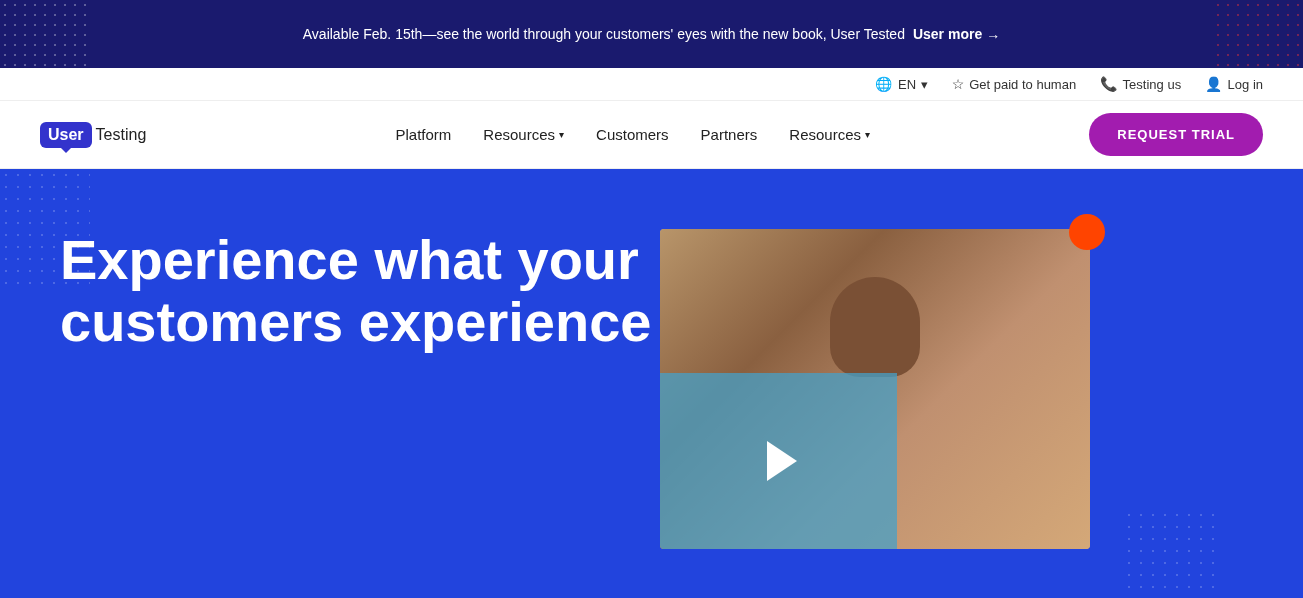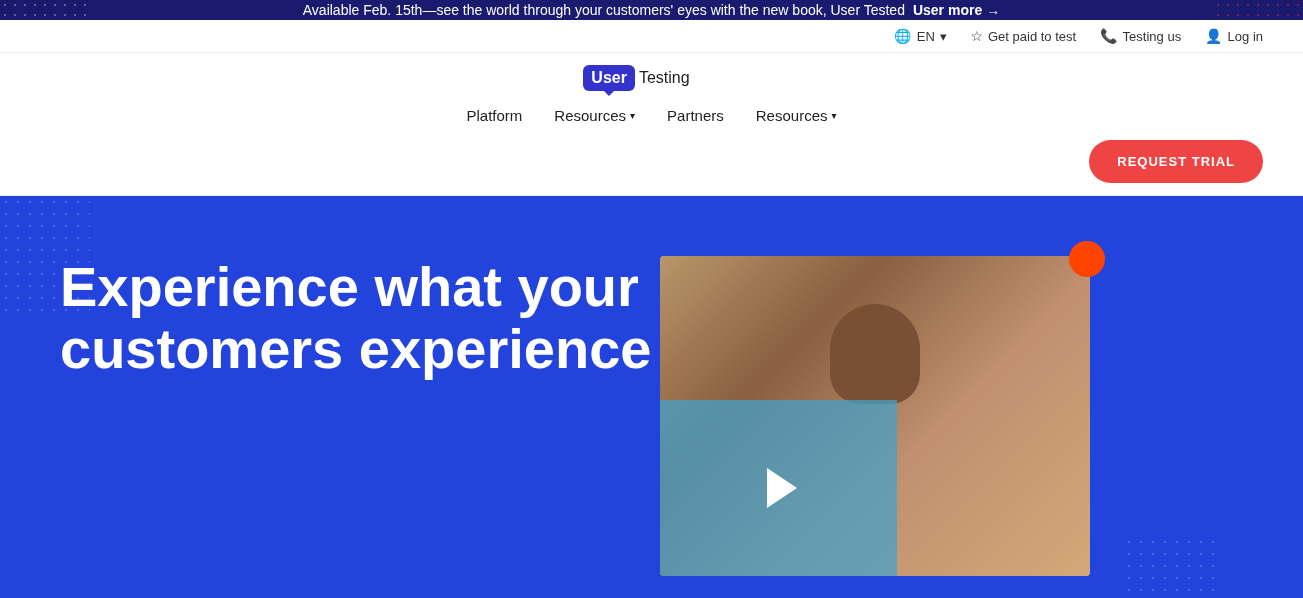--- a/index.html
+++ b/index.html
@@ -3,21 +3,21 @@
   <meta charset="utf-8">
   <style>
     * { margin: 0; padding: 0; box-sizing: border-box; }
     body { font-family: -apple-system, BlinkMacSystemFont, 'Segoe UI', Arial, sans-serif; overflow-x: hidden; width: 1303px; }
 
     
     #announcement-bar {
       background-color: #1a1a6e;
       color: white;
       text-align: center;
-      padding: 2px 20px;
+      padding: 26px 20px;
       font-size: 14px;
       display: flex;
       align-items: flex-end;
       justify-content: center;
       gap: 8px;
       position: relative;
       overflow: hidden;
     }
     #announcement-bar .dots-left {
       position: absolute;
@@ -68,23 +68,22 @@
       text-decoration: none;
     }
     #secondary-nav .nav-item .icon { font-size: 14px; }
 
     
     #main-nav {
       background: white;
       display: flex;
       align-items: center;
       padding: 12px 40px;
-      gap: 8px;
+      gap: 0;
       border-bottom: 1px solid #eee;
-      flex-direction: column;
     }
     #logo {
       display: flex;
       align-items: center;
       margin-right: 30px;
       cursor: pointer;
     }
     .logo-user {
       background: #3333cc;
       color: white;
@@ -108,35 +107,36 @@
       font-size: 16px;
       font-weight: 500;
       color: #222;
       margin-left: 4px;
     }
     .main-nav-links {
       display: flex;
       align-items: center;
       gap: 4px;
       flex: 1;
+      justify-content: center;
     }
     .main-nav-link {
       padding: 8px 14px;
       font-size: 15px;
       color: #222;
       cursor: pointer;
       text-decoration: none;
       display: flex;
       align-items: center;
       gap: 4px;
       border-radius: 4px;
     }
     .main-nav-link .chevron { font-size: 10px; }
     .request-trial-btn {
-      background: #ef4444;
+      background: #a21caf;
       color: white;
       padding: 14px 28px;
       border-radius: 50px;
       font-size: 13px;
       font-weight: 700;
       letter-spacing: 1px;
       cursor: pointer;
       border: none;
       text-transform: uppercase;
       margin-left: auto;
@@ -266,21 +266,21 @@
 </div>
 
 <div id="secondary-nav">
   <a class="nav-item">
     <span class="icon">🌐</span>
     <span>EN</span>
     <span>▾</span>
   </a>
   <a class="nav-item">
     <span class="icon">☆</span>
-    <span>Get paid to test</span>
+    <span>Get paid to human</span>
   </a>
   <a class="nav-item">
     <span class="icon">📞</span>
     <span>Testing us</span>
   </a>
   <a class="nav-item">
     <span class="icon">👤</span>
     <span>Log in</span>
   </a>
 </div>
@@ -290,20 +290,23 @@
     <span class="logo-user">User</span>
     <span class="logo-testing">Testing</span>
   </div>
   <div class="main-nav-links">
     <a class="main-nav-link">
       <span>Platform</span>
     </a>
     <a class="main-nav-link">
       <span>Resources</span>
       <span class="chevron">▾</span>
+    </a>
+    <a class="main-nav-link">
+      <span>Customers</span>
     </a>
     <a class="main-nav-link">
       <span>Partners</span>
     </a>
     <a class="main-nav-link">
       <span>Resources</span>
       <span class="chevron">▾</span>
     </a>
   </div>
   <button class="request-trial-btn">REQUEST TRIAL</button>

